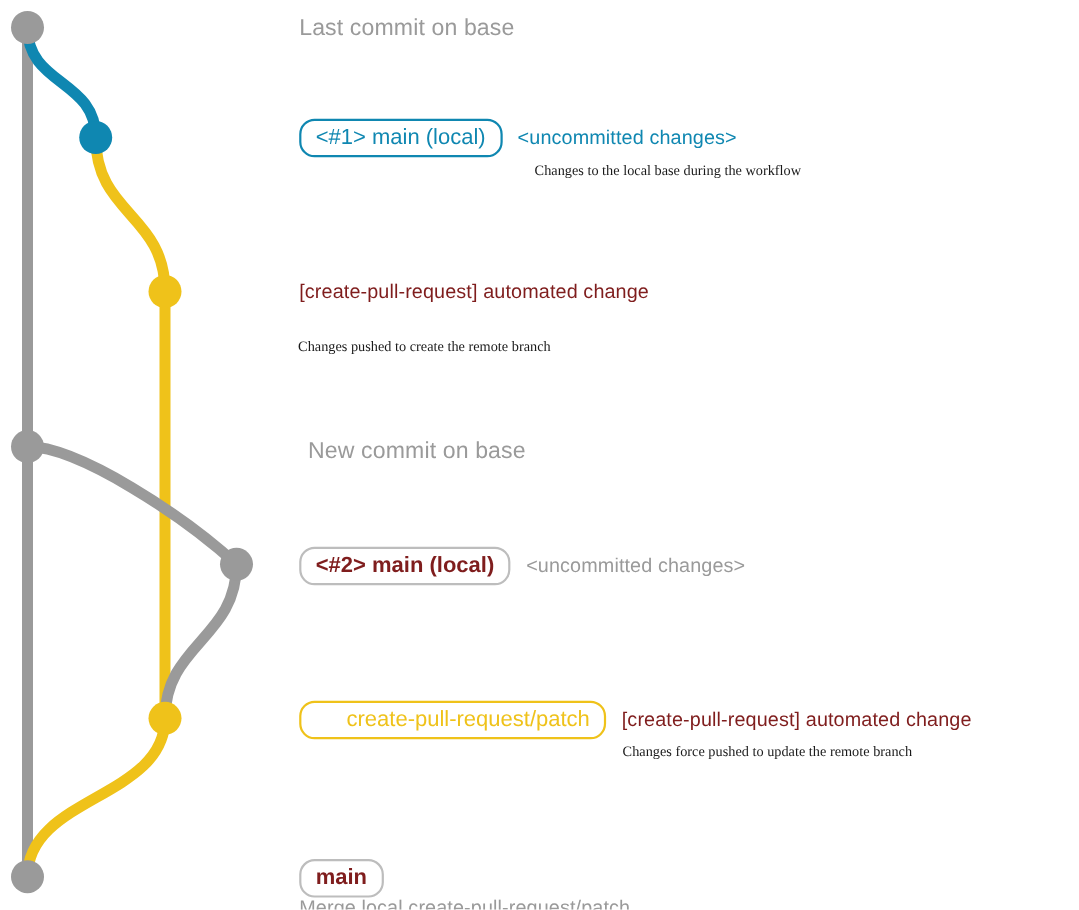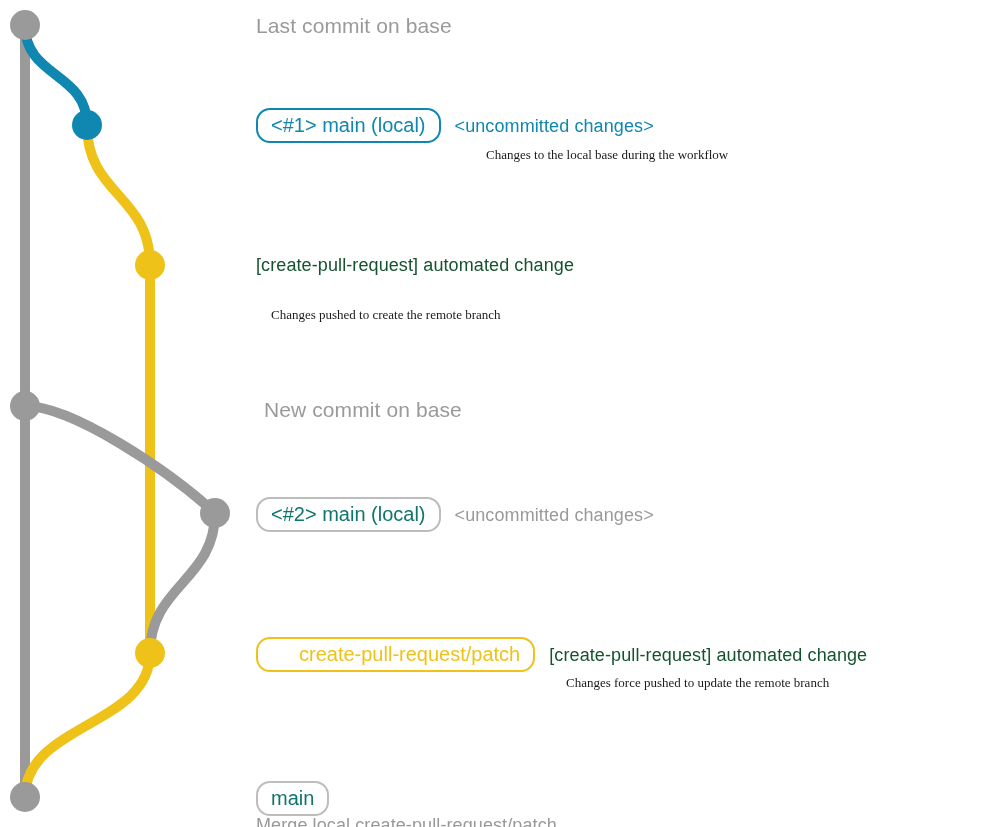--- a/index.html
+++ b/index.html
@@ -24,20 +24,21 @@
     left: 0;
     top: 0;
     width: 981px;
     height: 827px;
   }
   .row {
     position: absolute;
     display: flex;
     align-items: baseline;
     white-space: nowrap;
+    margin-left: 16px;
   }
   
   .heading {
     font-family: "Liberation Sans", sans-serif;
     font-size: 21px;
     color: #9a9a9a;
     letter-spacing: 0.1px;
   }
   
   .pill {
@@ -51,37 +52,38 @@
     color: #9a9a9a;
     background: #ffffff;
     box-sizing: border-box;
   }
   .pill.teal {
     border-color: #0f87b1;
     color: #0f87b1;
   }
   .pill.gray {
     border-color: #bdbdbd;
-    color: #0f766e;
+    color: #7f1d1d;
+    font-weight: bold;
   }
   .pill.yellow {
     border-color: #efc21a;
     color: #efc21a;
     padding-left: 41px;
   }
   
   .subject {
     font-family: "Liberation Sans", sans-serif;
     font-size: 18px;
     line-height: 1;
     letter-spacing: 0.1px;
   }
   .subject.teal   { color: #0f87b1; }
   .subject.gray   { color: #9a9a9a; }
-  .subject.strongyellow { color: #14532d; }
+  .subject.strongyellow { color: #7f1d1d; }
   .pill-gap { width: 14px; display: inline-block; }
   
   .note {
     position: absolute;
     font-family: "Liberation Serif", serif;
     font-size: 13px;
     color: #1a1a1a;
     white-space: nowrap;
   }
 </style>

